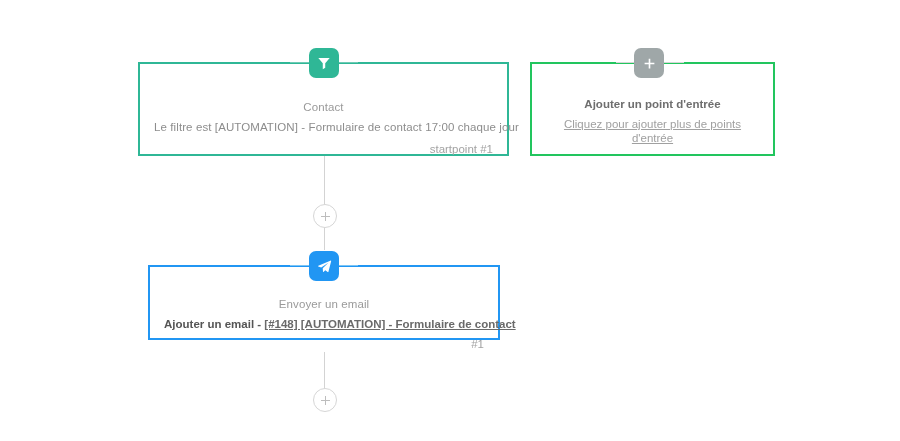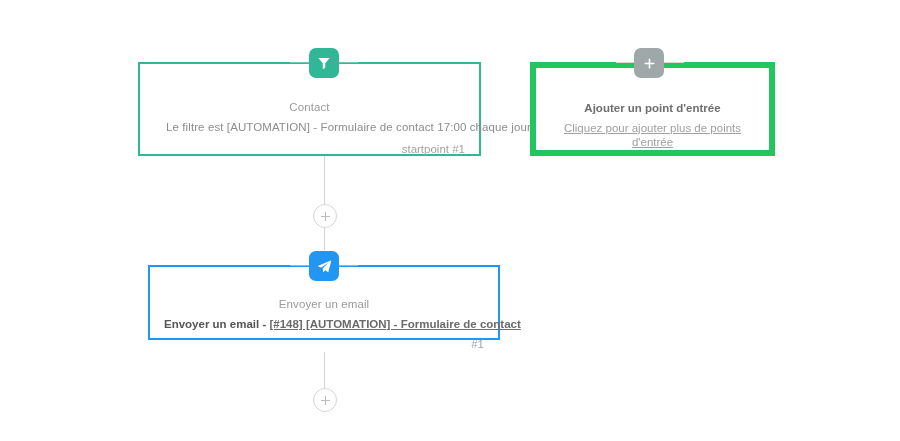--- a/index.html
+++ b/index.html
@@ -43,21 +43,21 @@
     left: 0;
     right: 0;
     text-align: center;
     color: #9a9a9a;
     font-size: 11.5px;
     line-height: 14px;
     letter-spacing: .1px;
   }
   .node-desc {
     position: absolute;
-    left: 12px;
+    left: 0;
     right: 0;
     text-align: center;
     color: #8d8d8d;
     font-size: 11.5px;
     line-height: 14px;
     letter-spacing: .1px;
     white-space: nowrap;
   }
   .node-tag {
     position: absolute;
@@ -82,21 +82,21 @@
   .badge svg { display: block; }
 
   
   .node--start { border-color: #2fb796; }
   .badge--start { background: #2fb796; }
 
   .node--email { border-color: #2196f3; }
   .badge--email { background: #2196f3; }
 
   .node--add {
-    border: 6px solid #22c55e;
+    border: 2px solid #22c55e;
   }
   .badge--add { background: #9fa7a8; }
 
   .add-title {
     position: absolute;
     left: 0; right: 0;
     text-align: center;
     color: #6e6e6e;
     font-size: 11.5px;
     line-height: 14px;
@@ -178,21 +178,21 @@
     <span class="bar-v"></span>
   </div>
 
   <div class="conn" style="left:324px; top:352px; height:37px;"></div>
 
   <div class="plus-circle" style="left:313px; top:388px;">
     <span class="bar-h"></span>
     <span class="bar-v"></span>
   </div>
 
-  <div class="node node--start" style="left:138px; top:62px; width:343px; height:94px;">
+  <div class="node node--start" style="left:138px; top:62px; width:371px; height:94px;">
     <div class="node-body">
       <div class="node-title" style="top:36px;">Contact</div>
       <div class="node-desc" style="top:56px;">Le filtre est [AUTOMATION] - Formulaire de contact 17:00 chaque jour</div>
       <div class="node-tag" style="top:78px;">startpoint #1</div>
     </div>
   </div>
 
   <div class="conn-h" style="left:290px; top:62px; width:68px; background:#6fcab4;"></div>
 
   <div class="badge badge--start" style="left:309px; top:48px;">
@@ -213,21 +213,21 @@
   <div class="badge badge--add" style="left:634px; top:48px;">
     <svg width="13" height="13" viewBox="0 0 16 16">
       <path d="M7 2h2v5h5v2H9v5H7V9H2V7h5z" fill="#ffffff"></path>
     </svg>
   </div>
 
   <div class="node node--email" style="left:148px; top:265px; width:352px; height:75px;">
     <div class="node-body">
       <div class="node-title" style="top:30px;">Envoyer un email</div>
       <div class="email-line" style="top:50px;">
-        <span class="lead">Envoyer un email - </span><span class="lnk">[#148] [AUTOMATION] - Formulaire de contact</span>
+        <span class="lead">Ajouter un email - </span><span class="lnk">[#148] [AUTOMATION] - Formulaire de contact</span>
       </div>
       <div class="node-tag" style="top:70px;">#1</div>
     </div>
   </div>
 
   <div class="conn-h" style="left:290px; top:265px; width:68px; background:#7cc5f5;"></div>
 
   <div class="badge badge--email" style="left:309px; top:251px;">
     <svg width="15" height="15" viewBox="0 0 16 16">
       <path d="M14.8 1.6 1.4 7.1c-.4.2-.4.6 0 .8l3.1 1.2 7.6-5.2-6 6 .3 3.6c.1.4.5.5.8.2l1.6-1.7 2.6 1.9c.3.2.7.1.8-.3l2.9-11.3c.1-.5-.3-.9-.3-.7z" fill="#ffffff"></path>

